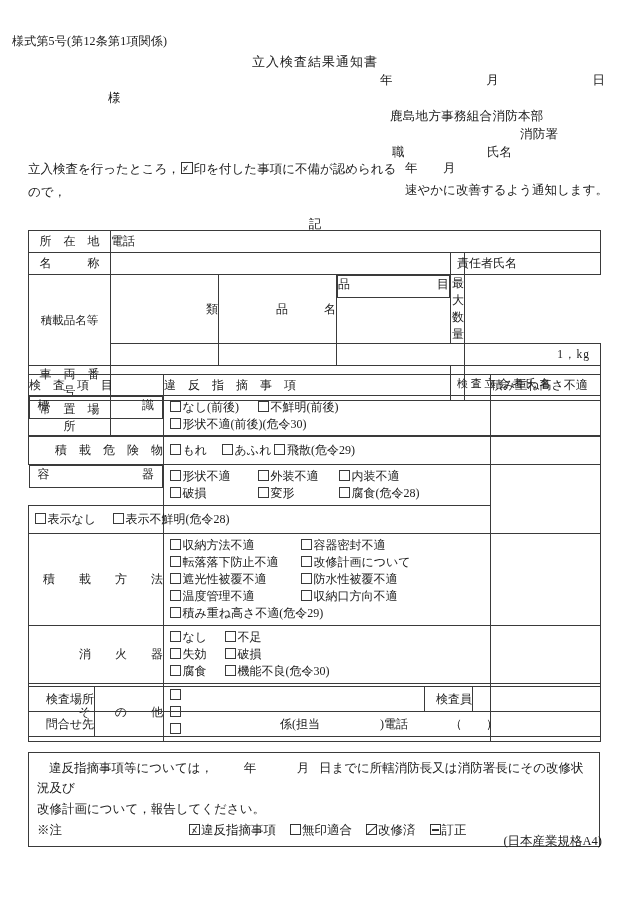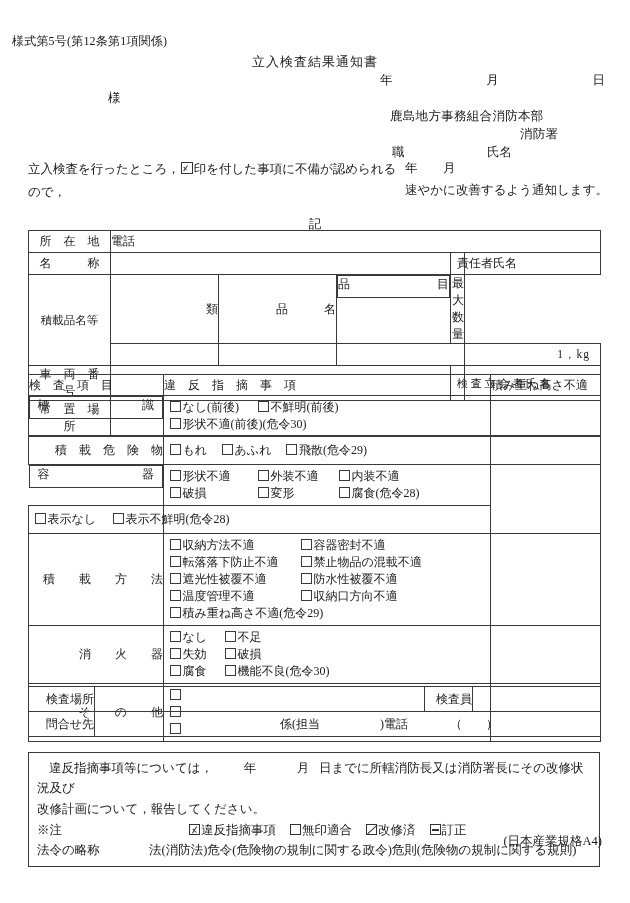--- a/index.html
+++ b/index.html
@@ -188,21 +188,21 @@
           </div>
         </td>
         <td></td>
       </tr>
 
       <tr>
         <td class="spc">積　載　危　険　物</td>
         <td class="items">
           <div class="row">
             <span class="ci" style="margin-right:12px"><span class="chk"></span><span>もれ</span></span>
-            <span class="ci" style="margin-right:12px"><span class="chk"></span><span>あふれ</span></span>
+            <span class="ci" style=""><span class="chk"></span><span>あふれ</span></span>
             <span class="ci"><span class="chk"></span><span>飛散(危令29)</span></span>
           </div>
         </td>
         <td></td>
       </tr>
 
       <tr>
         <td class="sp catlbl" rowspan="2">
           <span>容</span>
           <span>器</span>
@@ -232,21 +232,21 @@
 
       <tr>
         <td class="spc">積　　載　　方　　法</td>
         <td class="items">
           <div class="row">
             <span class="ci" style="width:128px"><span class="chk"></span><span>収納方法不適</span></span>
             <span class="ci"><span class="chk"></span><span>容器密封不適</span></span>
           </div>
           <div class="row">
             <span class="ci" style="width:128px"><span class="chk"></span><span>転落落下防止不適</span></span>
-            <span class="ci"><span class="chk"></span><span>禁止物品の混載不適</span></span>
+            <span class="ci"><span class="chk"></span><span>改修計画について</span></span>
           </div>
           <div class="row">
             <span class="ci" style="width:128px"><span class="chk"></span><span>遮光性被覆不適</span></span>
             <span class="ci"><span class="chk"></span><span>防水性被覆不適</span></span>
           </div>
           <div class="row">
             <span class="ci" style="width:128px"><span class="chk"></span><span>温度管理不適</span></span>
             <span class="ci"><span class="chk"></span><span>収納口方向不適</span></span>
           </div>
           <div class="row">
@@ -317,21 +317,17 @@
   <div class="notes">
     <div class="n1"><span>違反指摘事項等については，</span><span class="d1">年</span><span class="d2">月</span><span>日までに所轄消防長又は消防署長にその改修状況及び</span></div>
     <div>改修計画について，報告してください。</div>
     <div class="legend">
       <span class="lg-lbl">※注</span>
       <span class="lg-it"><span class="box box-check"></span><span>違反指摘事項</span></span>
       <span class="lg-it"><span class="box"></span><span>無印適合</span></span>
       <span class="lg-it"><span class="box box-slash"></span><span>改修済</span></span>
       <span class="lg-it"><span class="box box-minus"></span><span>訂正</span></span>
     </div>
-    <div class="abbr">
-      <span class="ab-lbl">法令の略称</span>
-      <span>法(消防法)危令(危険物の規制に関する政令)危則(危険物の規制に関する規則)</span>
-    </div>
   </div>
 
   <div class="jis">(日本産業規格A4)</div>
 
 </div>
 
 </body></html>

